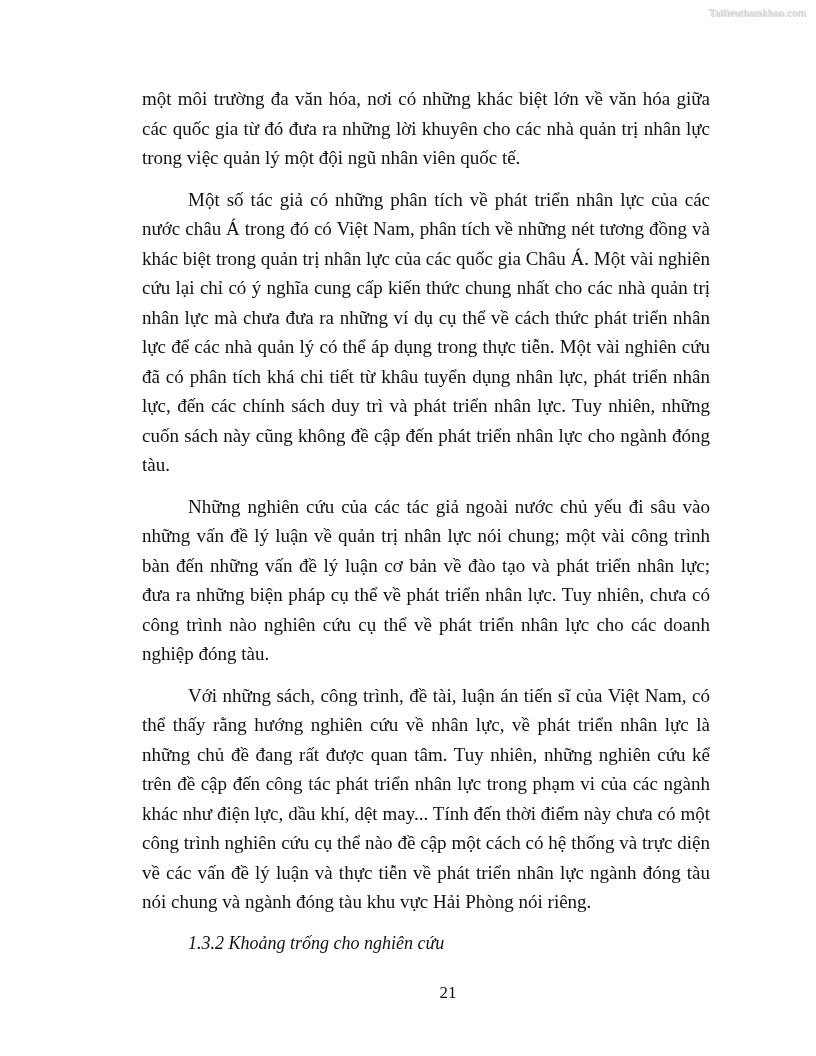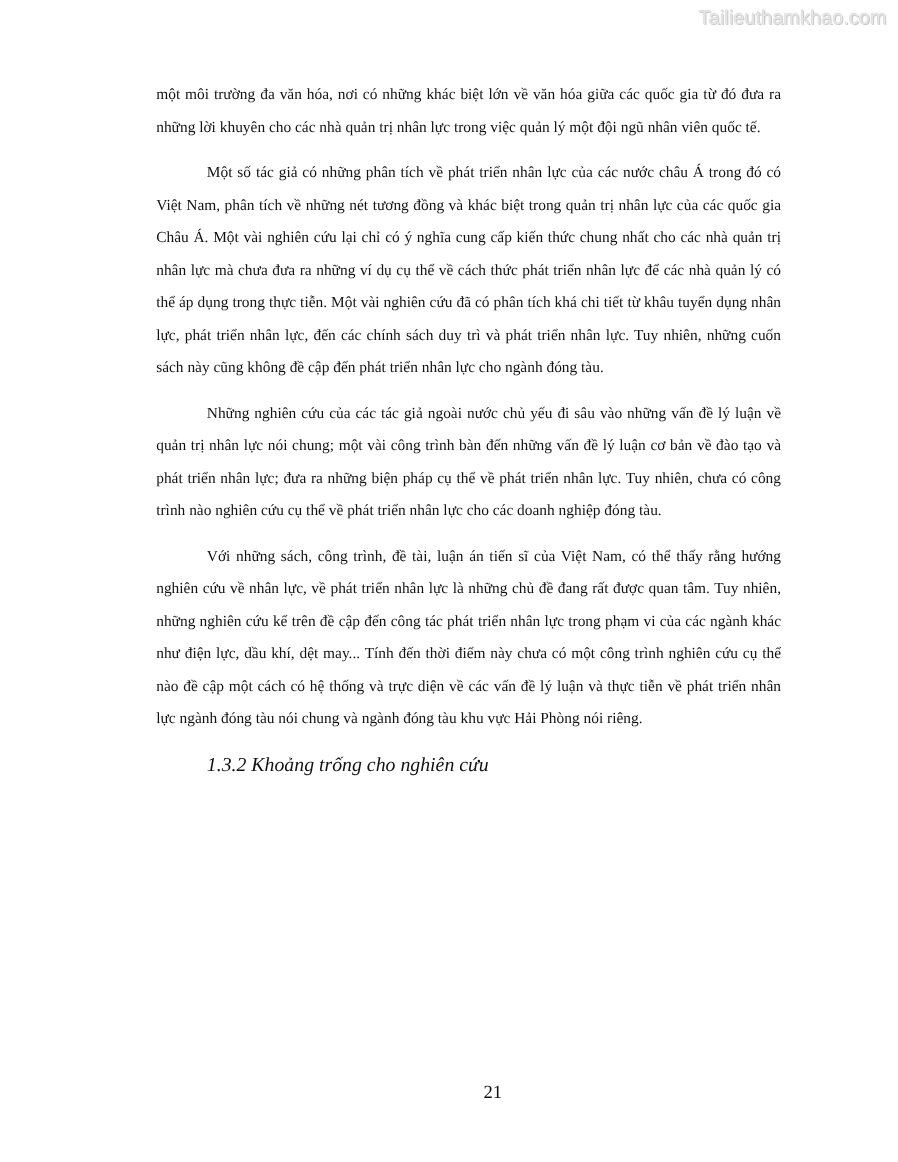--- a/index.html
+++ b/index.html
@@ -12,37 +12,37 @@
       height: 1056px;
       position: relative;
       overflow: hidden;
       font-family: "Liberation Serif", serif;
       color: #111111;
     }
     .watermark {
       position: absolute;
       top: 6px;
       right: 10px;
-      font-family: Liberation Sans, sans-serif;
-      font-size: 18px;
+      font-family: Liberation Serif, serif;
+      font-size: 11px;
       color: #e6e6e6;
       text-shadow: 0 0 1px #b8b8b8, 1px 1px 0 #cfcfcf;
       letter-spacing: 0.1px;
     }
     .page {
       position: absolute;
       left: 142px;
       top: 72px;
       width: 568px;
     }
     .para {
-      font-size: 14px;
+      font-size: 19px;
       line-height: 29.5px;
       text-align: justify;
-      margin: 0 0 12px 0;
+      margin: 12px 0 12px 0;
     }
     .para.indent {
       text-indent: 46px;
     }
     .heading {
       font-size: 18px;
       font-style: italic;
       line-height: 29.5px;
       margin: 0 0 14px 46px;
     }

